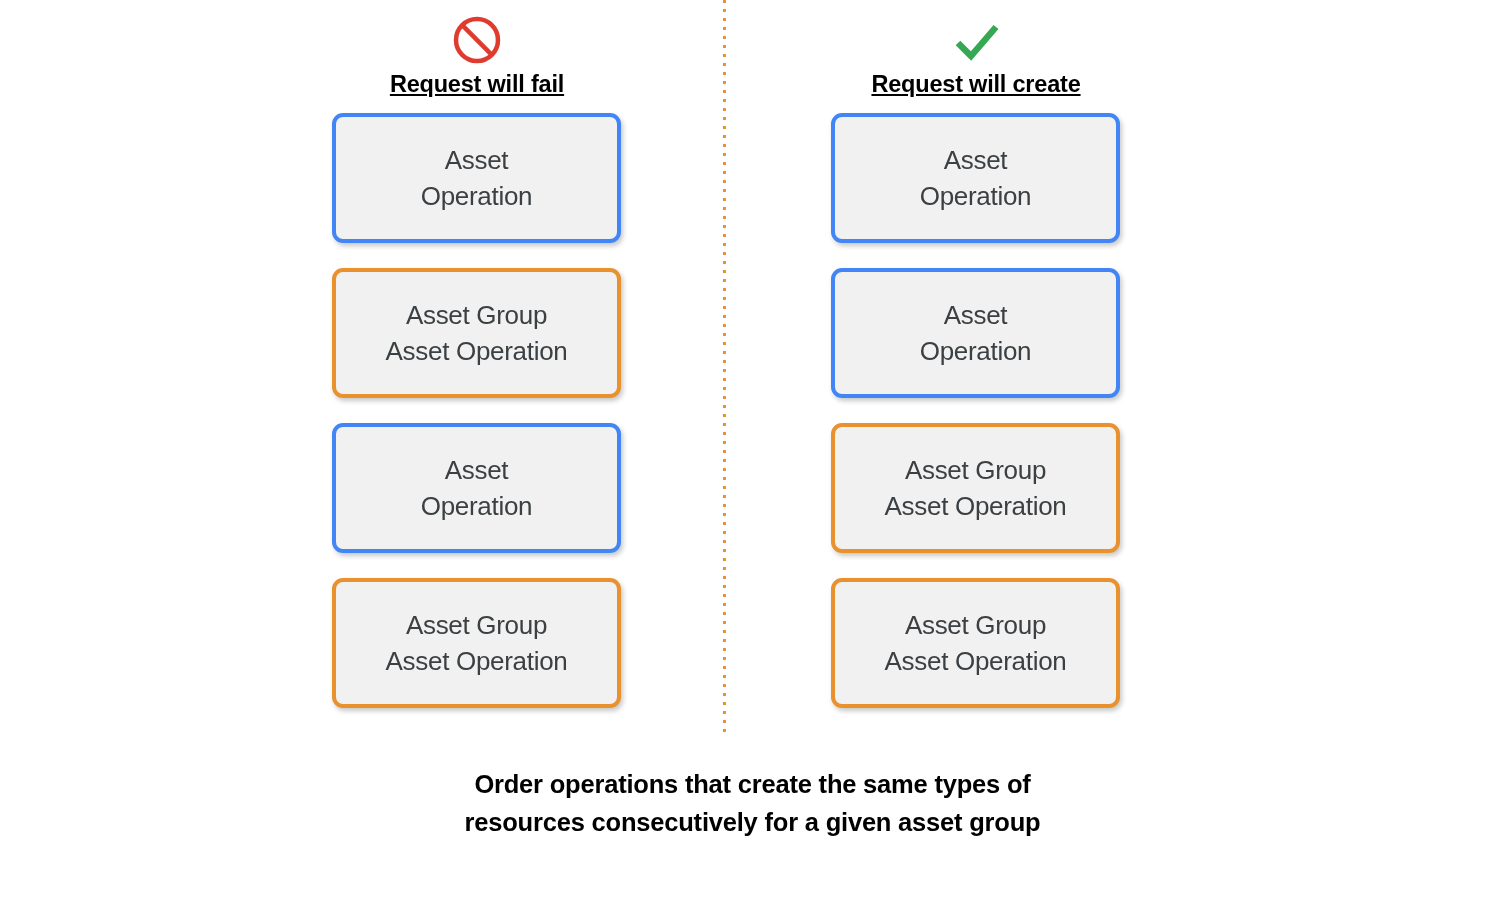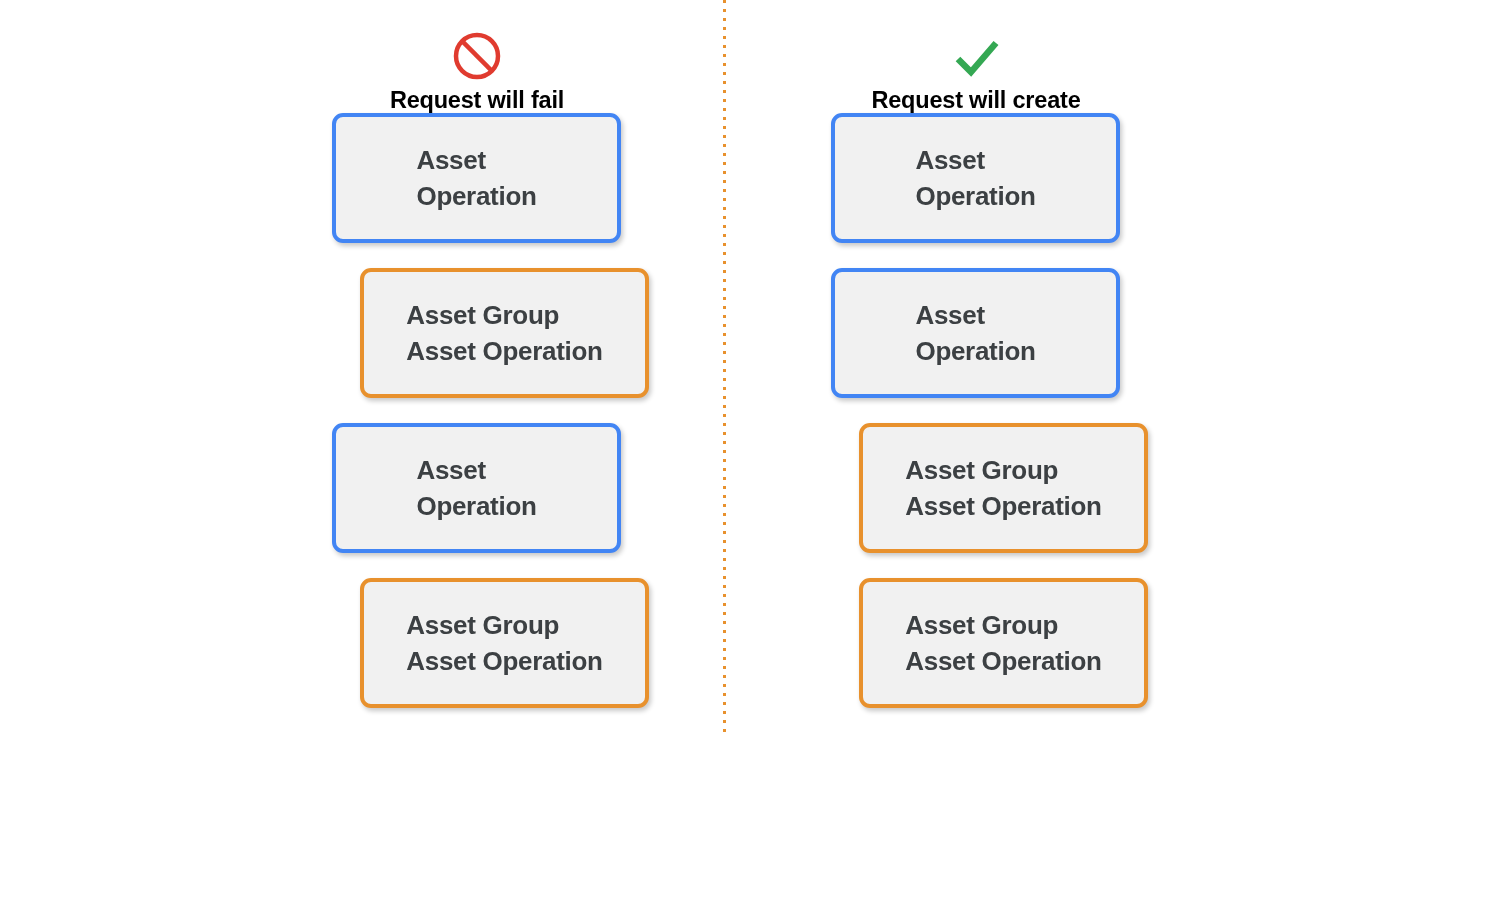--- a/index.html
+++ b/index.html
@@ -41,24 +41,25 @@
     position: absolute;
     top: 0;
     width: 300px;
   }
   .column.left  { left: 327px; }
   .column.right { left: 826px; }
 
   
   .col-header {
     position: absolute;
-    top: 30px;
+    top: 14px;
     left: 0;
     width: 300px;
     text-align: center;
+    text-decoration: underline;
   }
   .status-icon {
     display: block;
     margin: 0 auto 4px auto;
     height: 52px;
     width: 60px;
   }
   .col-header-label {
     display: block;
     font-size: 23.5px;
@@ -78,28 +79,28 @@
     box-sizing: border-box;
     background: #f1f1f1;
     border-radius: 11px;
     border: 4px solid #4285f4;
     box-shadow: 2px 3px 5px rgba(0,0,0,0.22);
     display: flex;
     align-items: center;
     justify-content: center;
   }
   .box.blue   { border-color: #4285f4; }
-  .box.orange { border-color: #e8912d; margin-left: 28px; }
+  .box.orange { border-color: #e8912d; }
 
   .box-label {
     font-size: 26px;
-    font-weight: 700;
+    font-weight: 400;
     color: #3c4043;
     line-height: 36px;
-    text-align: left;
+    text-align: center;
     letter-spacing: -0.3px;
     white-space: pre-line;
   }
 
   
   .caption {
     position: absolute;
     left: 0;
     top: 765px;
     width: 1505px;
@@ -167,14 +168,16 @@
     <div class="box orange" style="top:423px">
       <span class="box-label">Asset Group
 Asset Operation</span>
     </div>
     <div class="box orange" style="top:578px">
       <span class="box-label">Asset Group
 Asset Operation</span>
     </div>
   </div>
 
+  <div class="caption">Order operations that create the same types of
+resources consecutively for a given asset group</div>
 
 </div>
 
 </body></html>

